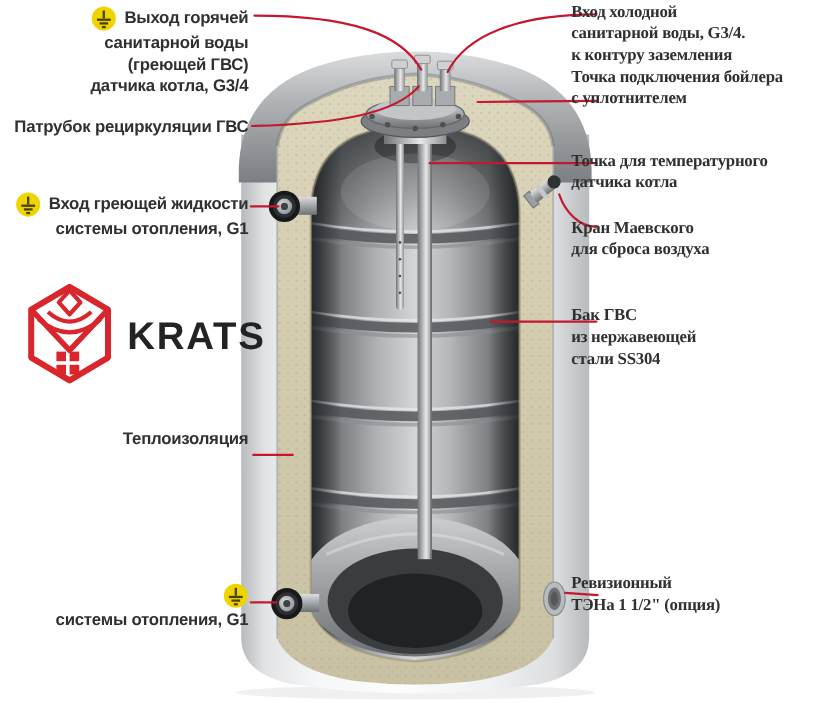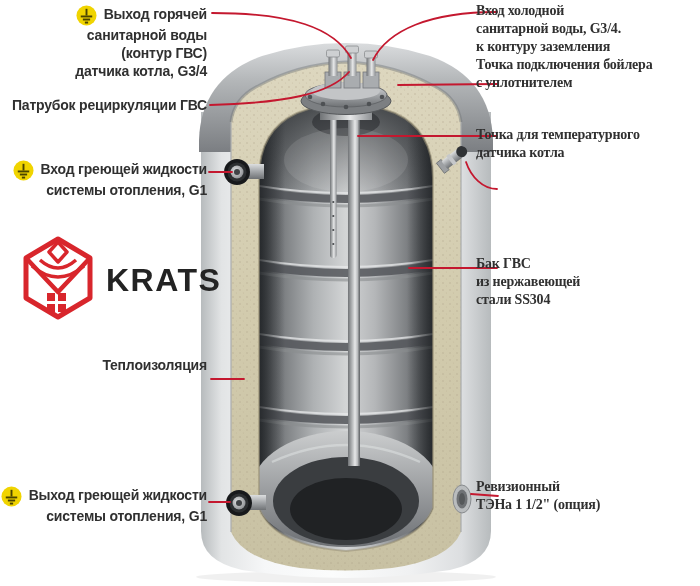--- a/index.html
+++ b/index.html
@@ -249,21 +249,21 @@
         <g fill="#4a4400">
             <rect x="10" y="4" width="2" height="7"></rect>
             <rect x="5" y="11" width="12" height="2"></rect>
         <rect x="7.2" y="14.2" width="7.6" height="2"></rect>
             <rect x="9.3" y="17.4" width="3.4" height="2"></rect>
           </g>
       </svg>
       <span>Выход горячей</span>
     </div>
     <div>санитарной воды</div>
-    <div>(контур ГВС)</div>
+    <div>(греющей ГВС)</div>
     <div>датчика котла, G3/4</div>
   </div>
 
   <div class="lbl r" style="top:96px">
     <div>Патрубок рециркуляции ГВС</div>
   </div>
 
   <div class="lbl r" style="top:160px">
     <div class="lrow">
       <svg class="gicon" viewBox="0 0 22 22">
@@ -288,41 +288,44 @@
     <div class="lrow">
       <svg class="gicon" viewBox="0 0 22 22">
         <circle cx="11" cy="11" r="10.5" fill="#f0d400"></circle>
         <g fill="#4a4400">
             <rect x="10" y="4" width="2" height="7"></rect>
             <rect x="5" y="11" width="12" height="2"></rect>
         <rect x="7.2" y="14.2" width="7.6" height="2"></rect>
             <rect x="9.3" y="17.4" width="3.4" height="2"></rect>
           </g>
       </svg>
-      <span>Выход греющей жидкости</span>
     </div>
     <div>системы отопления, G1</div>
   </div>
 
   <div class="lbl l" style="top:2px">
     <div>Вход холодной</div>
     <div>санитарной воды, G3/4.</div>
     <div>к контуру заземления</div>
     <div>Точка подключения бойлера</div>
   </div>
 
   <div class="lbl l" style="top:74px">
     <div>с уплотнителем</div>
   </div>
 
   <div class="lbl l" style="top:126px">
     <div>Точка для температурного</div>
     <div>датчика котла</div>
   </div>
 
+  <div class="lbl l" style="top:182px">
+    <div>Кран Маевского</div>
+    <div>для сброса воздуха</div>
+  </div>
 
   <div class="lbl l" style="top:255px">
     <div>Бак ГВС</div>
     <div>из нержавеющей</div>
     <div>стали SS304</div>
   </div>
 
   <div class="lbl l" style="top:478px">
     <div>Ревизионный</div>
     <div>ТЭНа 1 1/2" (опция)</div>

